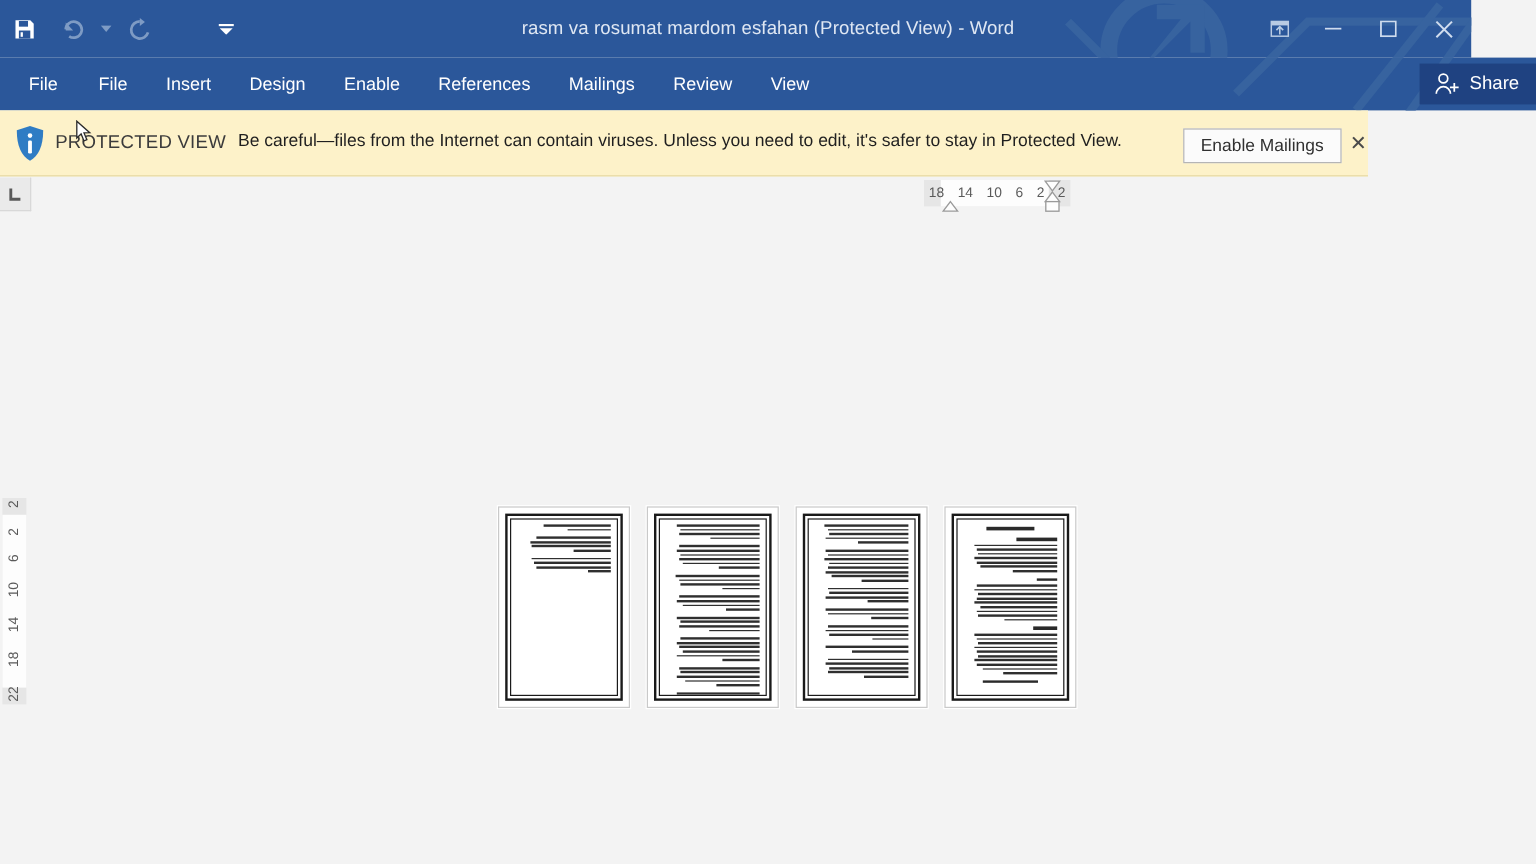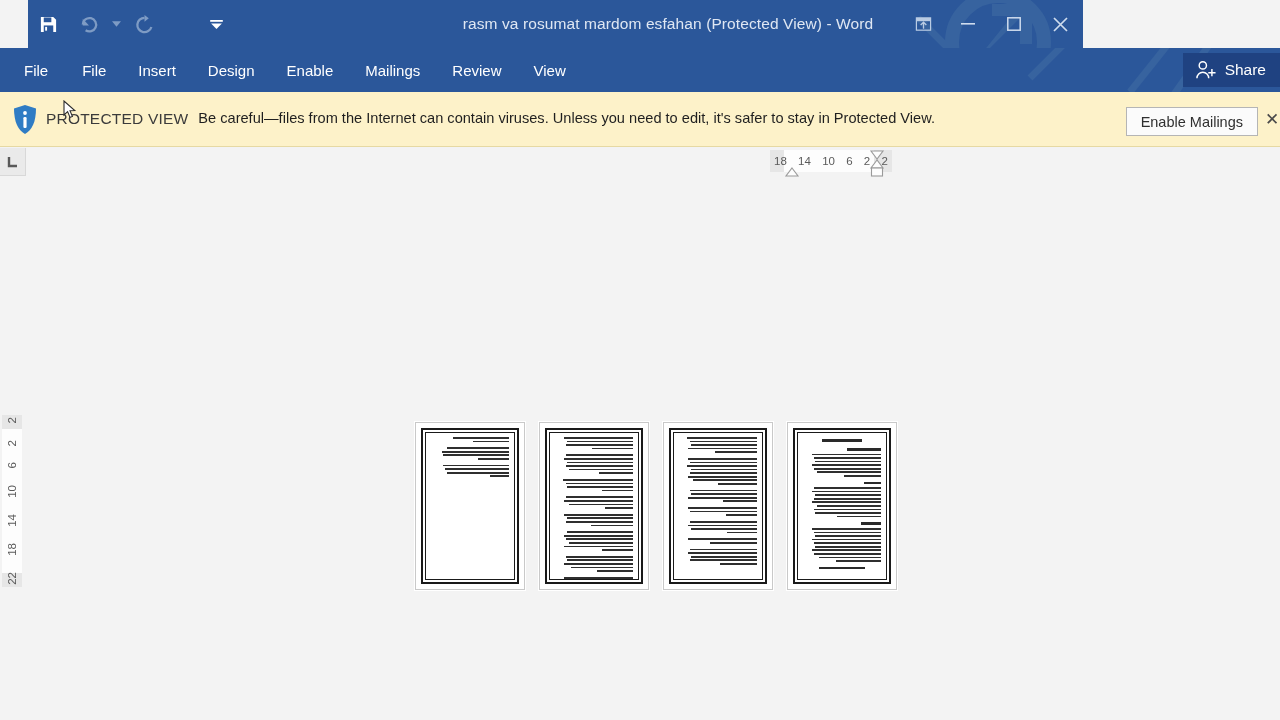--- a/index.html
+++ b/index.html
@@ -6,22 +6,22 @@
   html, body {
     width: 1280px; height: 720px;
     overflow: hidden;
     font-family: "Liberation Sans", sans-serif;
     background: #f3f3f3;
   }
   #app { position: relative; width: 1280px; height: 720px; }
 
   
   .titlebar {
-    position: absolute; left: 0; top: 0; width: 1055px; height: 48px;
-    background: #2b579a; overflow: hidden; margin-left: 28px;
+    position: absolute; left: 0; top: 0; width: 1226px; height: 48px;
+    background: #2b579a; overflow: hidden;
   }
   .wm { position: absolute; pointer-events: none; opacity: 1; }
   .wm svg { display: block; }
 
   .qat { position: absolute; left: 0; top: 0; height: 48px; display: flex; align-items: center; }
   .qat-btn {
     width: 40px; height: 40px; display: flex; align-items: center; justify-content: center;
     color: #ffffff;
   }
   .qat-btn.dim { color: #7e9bc4; }
@@ -57,21 +57,21 @@
     display: flex; align-items: center; gap: 8px; color: #b9cbe3; font-size: 15px;
   }
   .share-btn {
     position: absolute; right: 0; top: 5px; height: 34px;
     display: flex; align-items: center; gap: 8px;
     padding: 0 14px 0 12px; background: #1f4281; color: #fff; font-size: 15.5px;
   }
 
   
   .pvbar {
-    position: absolute; left: 0; top: 92px; width: 1280px; height: 55px;
+    position: absolute; left: 0; top: 92px; width: 1140px; height: 55px;
     background: #fdf2c9; border-bottom: 1px solid #e6d9a3;
     display: flex; align-items: center;
   }
   .pv-icon { margin-left: 8px; width: 34px; display: flex; justify-content: center; }
   .pv-label {
     font-size: 15.5px; color: #3b3b3b; letter-spacing: .2px; margin-left: 4px;
     white-space: nowrap;
   }
   .pv-msg {
     margin-left: 10px; font-size: 14.6px; color: #1f1f1f; line-height: 1.62;
@@ -237,20 +237,21 @@
         </g>
       </svg>
     </div>
 
     <div class="tabs">
       <div class="tab file">File</div>
       <div class="tab">File</div>
       <div class="tab">Insert</div>
       <div class="tab">Design</div>
       <div class="tab">Enable</div>
+      <div class="tab">References</div>
       <div class="tab">Mailings</div>
       <div class="tab">Review</div>
       <div class="tab">View</div>
     </div>
 
 
     <div class="share-btn">
       <svg width="22" height="20" viewBox="0 0 24 22">
         <circle cx="8.5" cy="6" r="4" fill="none" stroke="#ffffff" stroke-width="1.6"></circle>
         <path d="M2 20 a6.5 6.5 0 0 1 13 0" fill="none" stroke="#ffffff" stroke-width="1.6"></path>

